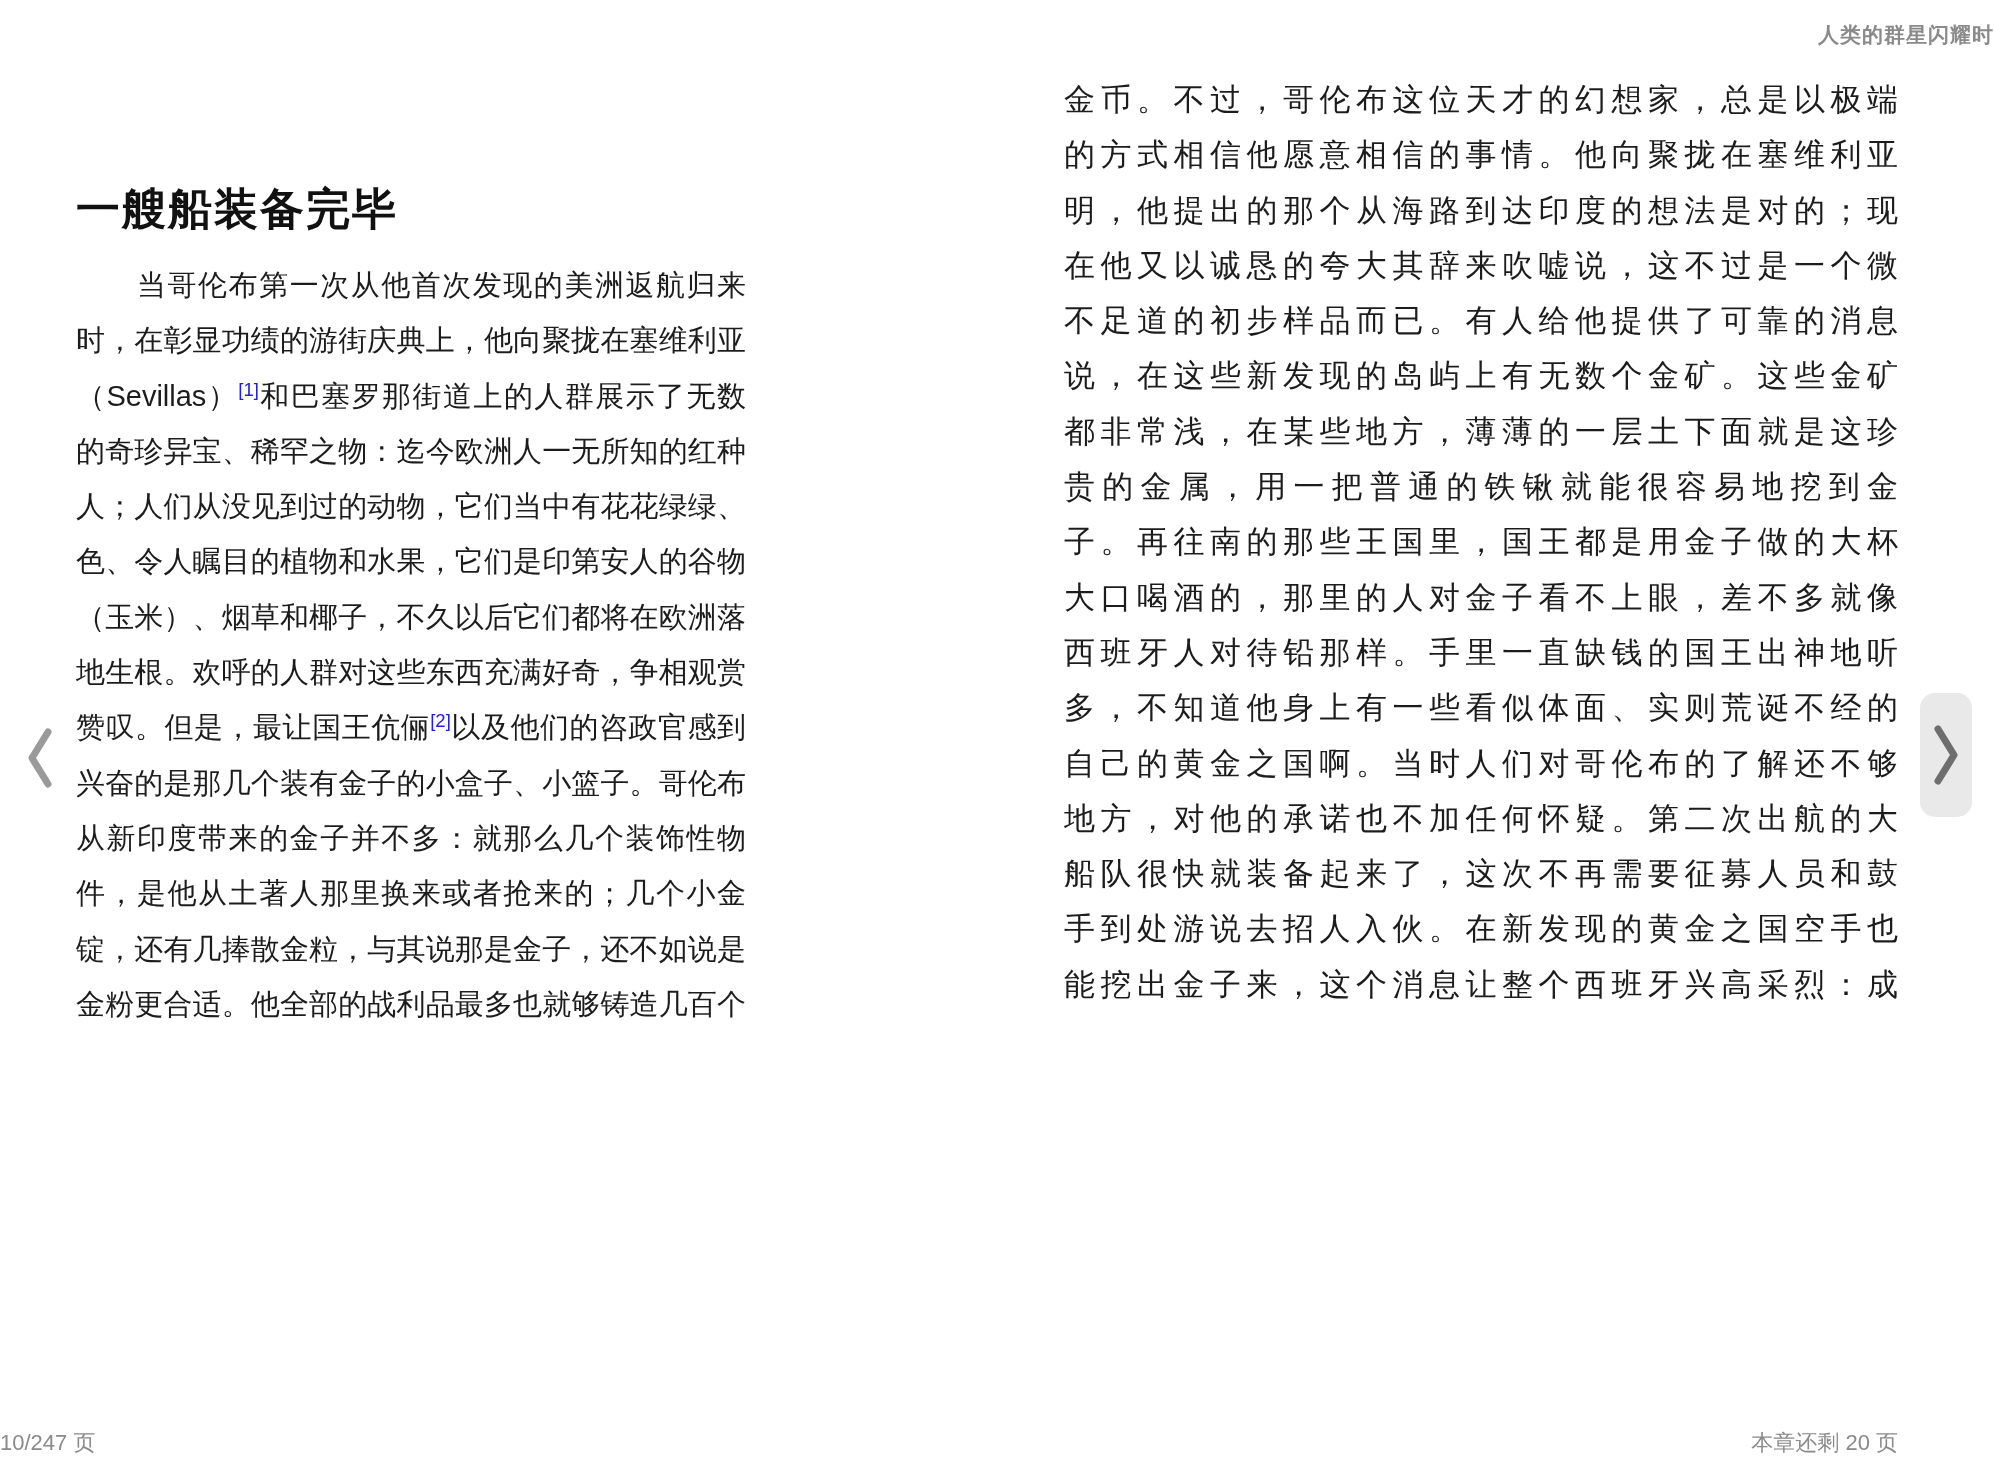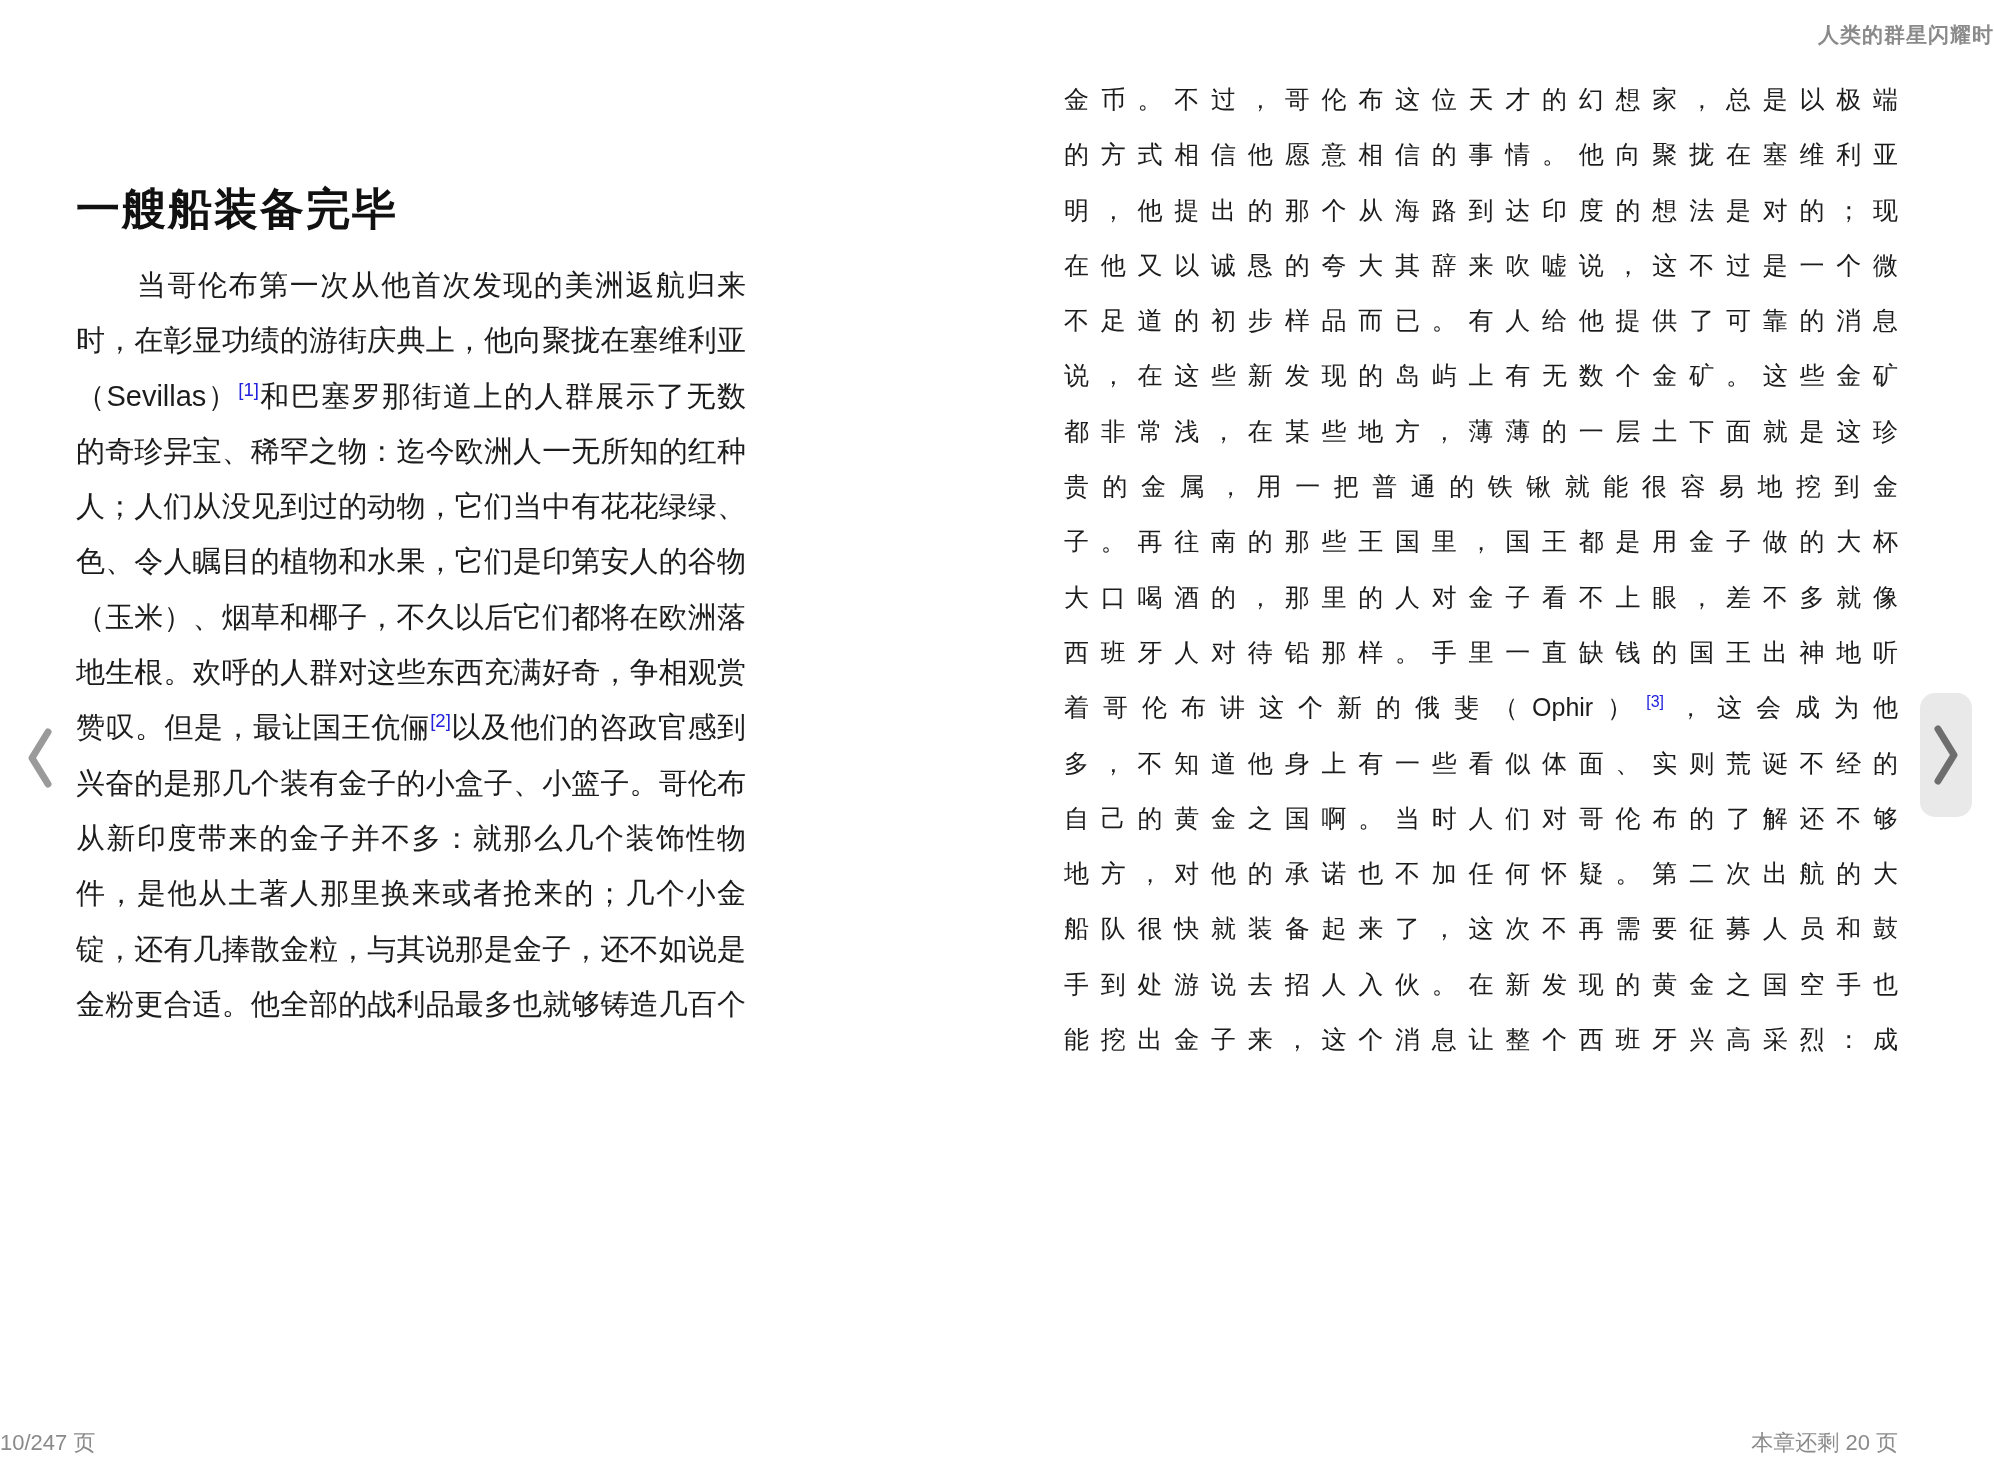--- a/index.html
+++ b/index.html
@@ -30,21 +30,21 @@
     font-size:44px;font-weight:700;
     color:#111;
     letter-spacing:2px;
     white-space:nowrap;
   }
   .text-col{
     position:absolute;
     color:var(--body-text);
   }
   .left-col{left:76px;top:258px;width:670px;font-size:29px;}
-  .right-col{left:1064px;top:72px;width:834px;font-size:25px;}
+  .right-col{left:1064px;top:72px;width:834px;font-size:31px;}
   .line{
     height:55.3px;line-height:55.3px;
     text-align:justify;
     text-align-last:justify;
     text-justify:inter-character;
     overflow:visible;
   }
   sup.fn{
     color:var(--footnote-link);
     font-size:0.64em;
@@ -105,21 +105,20 @@
       <div class="line">的方式相信他愿意相信的事情。他向聚拢在塞维利亚</div>
       <div class="line">明，他提出的那个从海路到达印度的想法是对的；现</div>
       <div class="line">在他又以诚恳的夸大其辞来吹嘘说，这不过是一个微</div>
       <div class="line">不足道的初步样品而已。有人给他提供了可靠的消息</div>
       <div class="line">说，在这些新发现的岛屿上有无数个金矿。这些金矿</div>
       <div class="line">都非常浅，在某些地方，薄薄的一层土下面就是这珍</div>
       <div class="line">贵的金属，用一把普通的铁锹就能很容易地挖到金</div>
       <div class="line">子。再往南的那些王国里，国王都是用金子做的大杯</div>
       <div class="line">大口喝酒的，那里的人对金子看不上眼，差不多就像</div>
       <div class="line">西班牙人对待铅那样。手里一直缺钱的国王出神地听</div>
-      <div class="line">着哥伦布讲这个新的俄斐（Ophir）<sup class="fn">[3]</sup>，这会成为他</div>
       <div class="line">多，不知道他身上有一些看似体面、实则荒诞不经的</div>
       <div class="line">自己的黄金之国啊。当时人们对哥伦布的了解还不够</div>
       <div class="line">地方，对他的承诺也不加任何怀疑。第二次出航的大</div>
       <div class="line">船队很快就装备起来了，这次不再需要征募人员和鼓</div>
       <div class="line">手到处游说去招人入伙。在新发现的黄金之国空手也</div>
       <div class="line">能挖出金子来，这个消息让整个西班牙兴高采烈：成</div>
     </div>
 
   <button class="nav-btn prev-btn">
     <span style="display:flex;">

